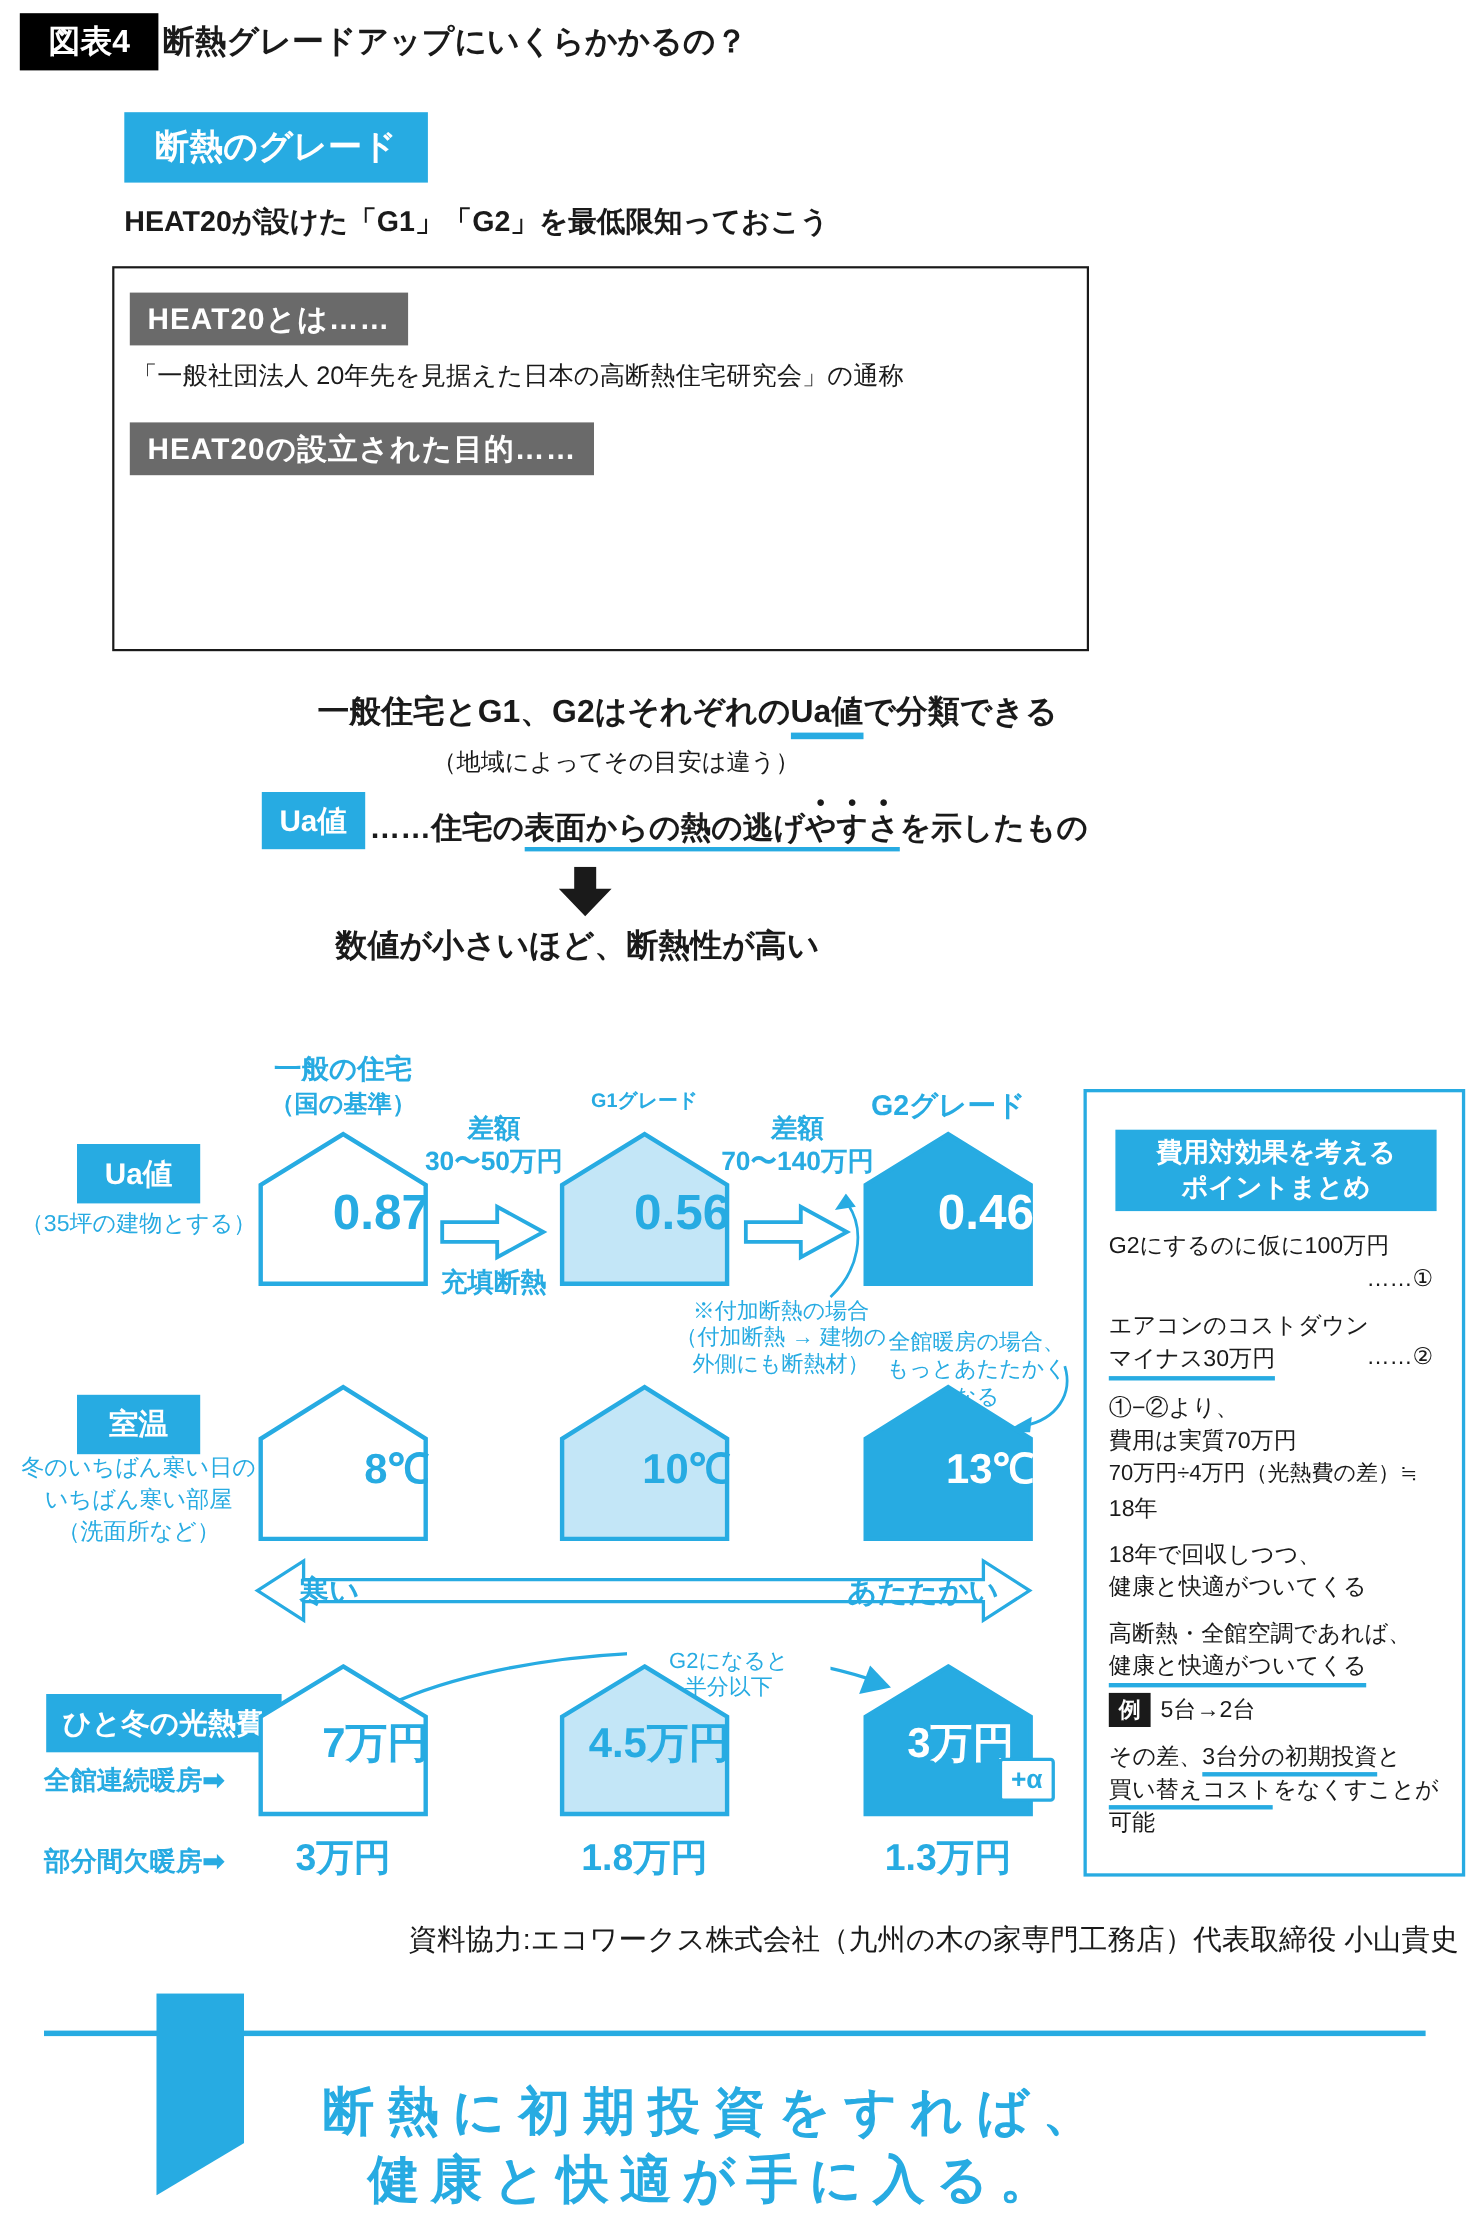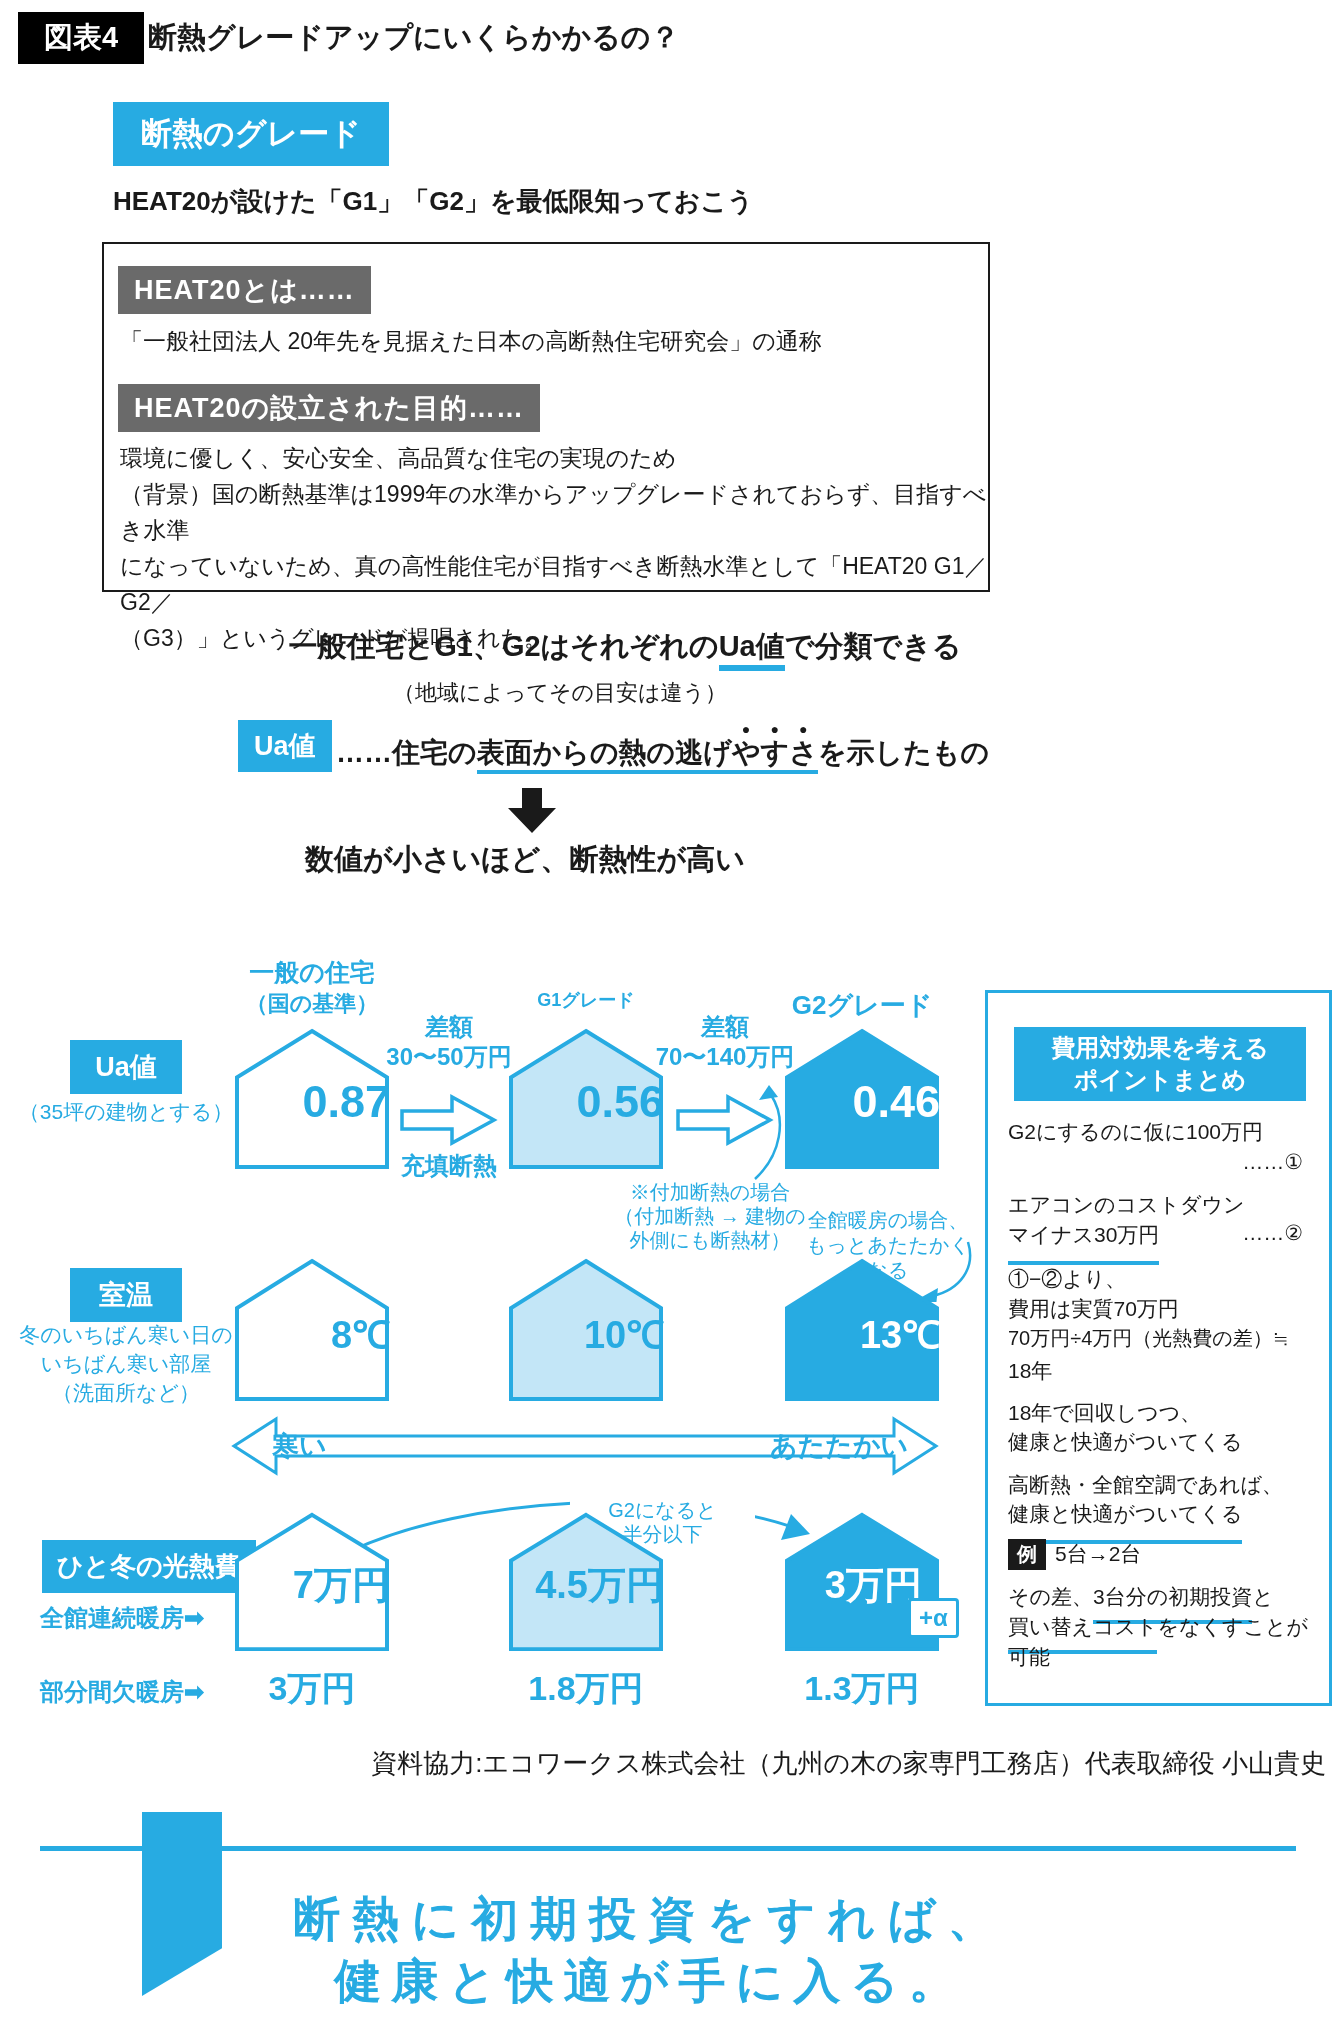--- a/index.html
+++ b/index.html
@@ -12,21 +12,21 @@
   body{font-family:"Liberation Sans",sans-serif;color:var(--ink);background:#fff}
   .canvas{position:relative;width:1340px;height:2020px;background:#fff;overflow:hidden}
   .p{position:absolute}
   .ctr{text-align:center}
   .blue{color:var(--accent)}
   .white{color:#fff}
   .badge{background:var(--accent);color:#fff;font-weight:bold}
   .graylab{display:inline-block;background:var(--gray);color:#fff;font-weight:bold;font-size:27px;padding:6px 16px;letter-spacing:1px}
   .u-thick{border-bottom:6px solid var(--accent);padding-bottom:3px}
   .u-def{border-bottom:4px solid var(--accent);padding-bottom:2px}
-  .u-sb{border-bottom:4px solid var(--accent);padding-bottom:12px}
+  .u-sb{border-bottom:4px solid var(--accent);padding-bottom:2px}
   .emph{-webkit-text-emphasis:filled circle #1a1a1a;text-emphasis:filled circle #1a1a1a;
         -webkit-text-emphasis-position:over right;text-emphasis-position:over right}
   .house{position:absolute}
   .house svg{position:absolute;left:0;top:0;width:100%;height:100%}
   .hfill-w{fill:#fff;stroke:var(--accent);stroke-width:4;stroke-linejoin:miter}
   .hfill-l{fill:var(--light);stroke:var(--accent);stroke-width:4;stroke-linejoin:miter}
   .hfill-s{fill:var(--accent);stroke:var(--accent);stroke-width:4;stroke-linejoin:miter}
   .hval{position:absolute;left:0;right:0;top:52%;transform:translateY(-50%);text-align:right;font-weight:700}
   .barrow{fill:#fff;stroke:var(--accent);stroke-width:3.5;stroke-linejoin:miter}
   .curve{fill:none;stroke:var(--accent);stroke-width:2.5}
@@ -44,26 +44,20 @@
   <div class="p" style="left:148px;top:18px;font-size:29px;font-weight:bold">断熱グレードアップにいくらかかるの？</div>
 
   <div class="p badge" style="left:113px;top:102px;font-size:31px;padding:11px 28px">断熱のグレード</div>
 
   <div class="p" style="left:113px;top:184px;font-size:26px;font-weight:600">HEAT20が設けた「G1」「G2」を最低限知っておこう</div>
 
   <div class="p" style="left:102px;top:242px;width:888px;height:350px;border:2px solid var(--ink)">
     <div class="p graylab" style="left:14px;top:22px">HEAT20とは……</div>
     <div class="p" style="left:16px;top:82px;font-size:23px">「一般社団法人 20年先を見据えた日本の高断熱住宅研究会」の通称</div>
     <div class="p graylab" style="left:14px;top:140px">HEAT20の設立された目的……</div>
-    <div class="p" style="left:16px;top:196px;font-size:23px;line-height:36px">
-      <div>環境に優しく、安心安全、高品質な住宅の実現のため</div>
-      <div>（背景）国の断熱基準は1999年の水準からアップグレードされておらず、目指すべき水準</div>
-      <div>になっていないため、真の高性能住宅が目指すべき断熱水準として「HEAT20 G1／G2／</div>
-      <div>（G3）」というグレードが提唱された。</div>
-    </div>
   </div>
 
   <div class="p ctr" style="left:110px;top:627px;width:1030px;font-size:29px;font-weight:600">
     <span>一般住宅とG1、G2はそれぞれの</span><span class="u-thick">Ua値</span><span>で分類できる</span>
   </div>
   <div class="p ctr" style="left:60px;top:678px;width:1000px;font-size:22px;font-weight:500">（地域によってその目安は違う）</div>
 
   <div class="p" style="left:238px;top:720px">
     <span class="badge" style="display:inline-block;font-size:27px;padding:8px 16px;vertical-align:middle">Ua値</span>
     <span style="font-size:28px;font-weight:600;vertical-align:middle"><span>……住宅の</span><span class="u-def"><span>表面からの熱の逃げ</span><span class="emph">やすさ</span></span><span>を示したもの</span></span>

